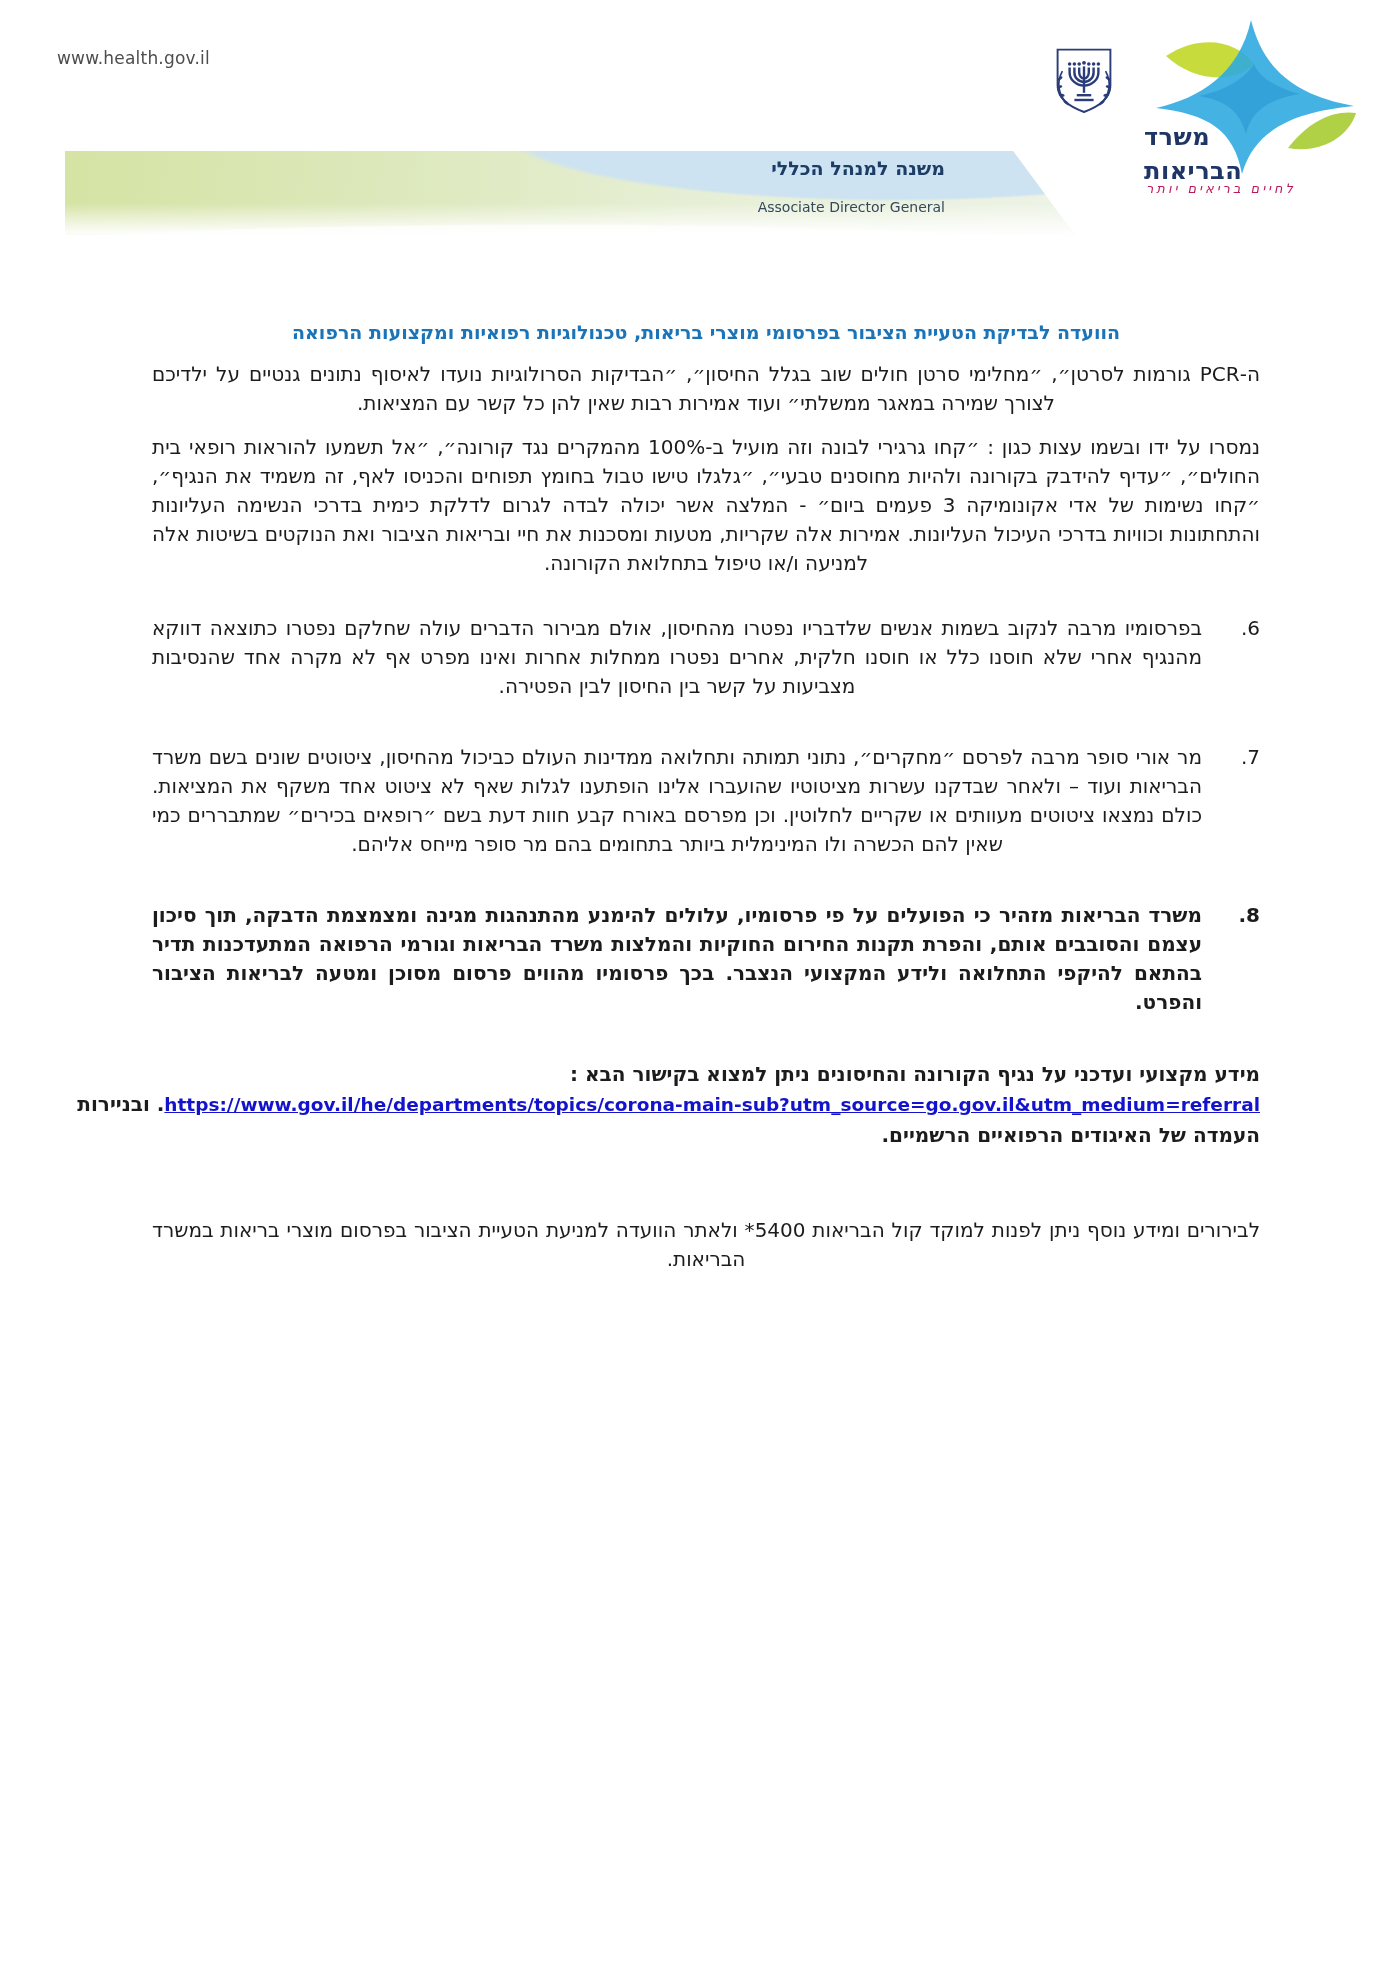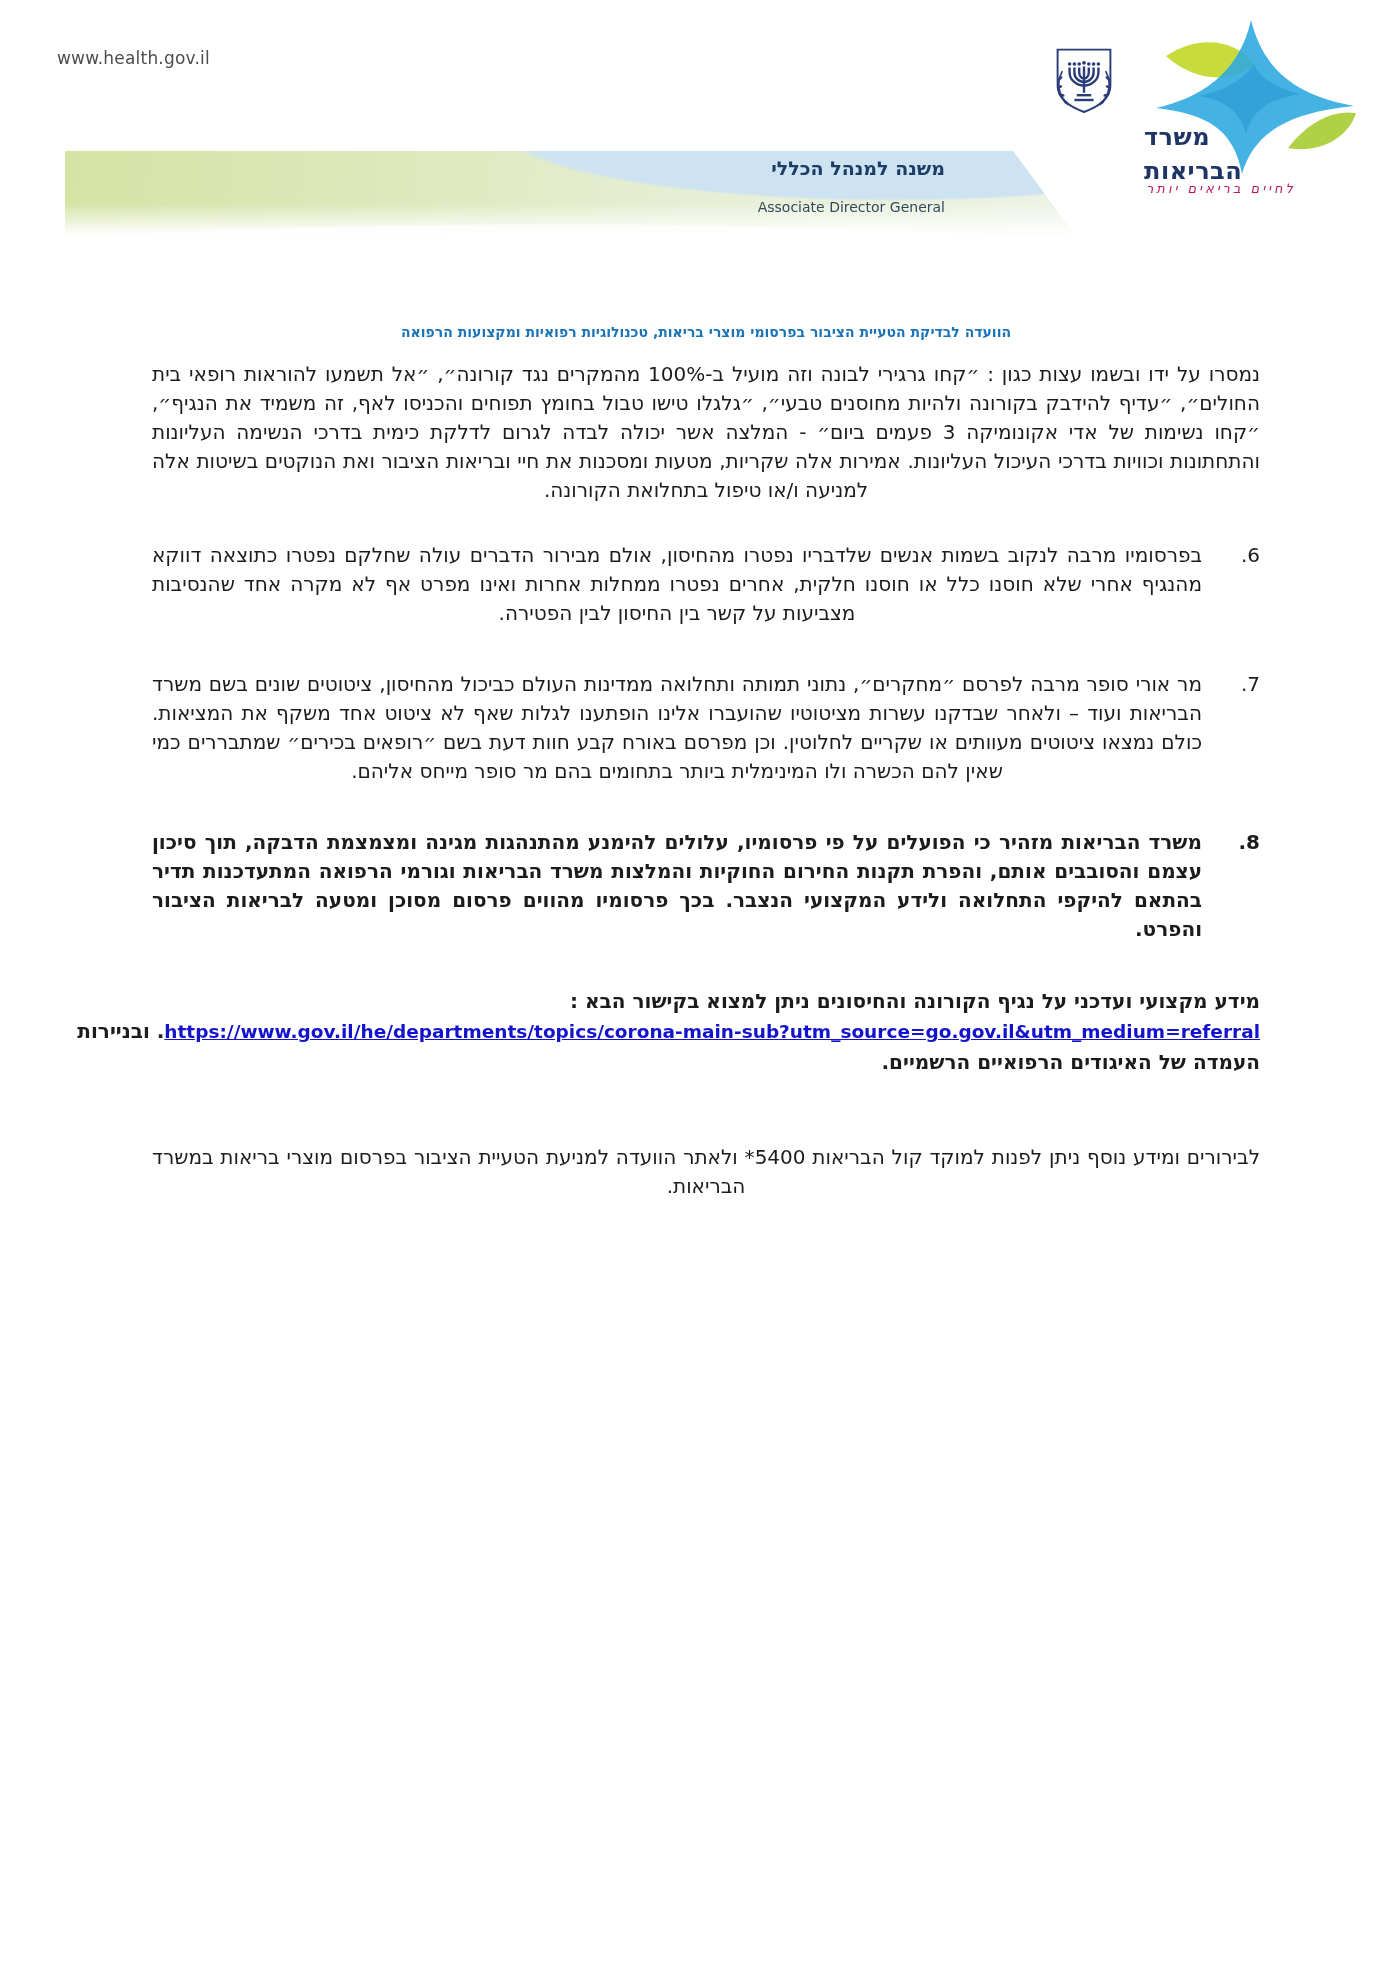--- a/index.html
+++ b/index.html
@@ -33,21 +33,21 @@
   }
   .band-he{
     position:absolute;right:455px;top:157px;font-size:19px;font-weight:600;color:#1d3d66;
   }
   .band-en{
     position:absolute;right:455px;top:199px;font-size:14px;color:#34485e;
   }
   
   .content{position:absolute;top:320px;right:140px;left:152px;direction:rtl;}
   .doc-title{
-    margin:0 0 16px 0;font-size:14px;font-weight:bold;color:#1b74b8;text-align:center;line-height:24px;
+    margin:0 0 16px 0;font-size:19px;font-weight:bold;color:#1b74b8;text-align:center;line-height:24px;
   }
   .para{
     margin:0 0 15px 0;font-size:20px;line-height:29px;text-align:justify;
   }
   .last-center{text-align-last:center;}
   .items{margin-top:36px;}
   .item{display:flex;margin-bottom:42px;}
   .item-num{flex:none;width:58px;font-size:20px;line-height:29px;text-align:right;}
   .item-text{flex:1;font-size:20px;line-height:29px;text-align:justify;}
   .bold{font-weight:bold;}
@@ -119,20 +119,21 @@
   </div>
 
   <div class="header-band"></div>
   <div class="band-he">משנה למנהל הכללי</div>
   <div class="band-en">Associate Director General</div>
 
   <main class="content">
 
     <h1 class="doc-title">הוועדה לבדיקת הטעיית הציבור בפרסומי מוצרי בריאות, טכנולוגיות רפואיות ומקצועות הרפואה</h1>
 
+    <p class="para last-center">ה-PCR גורמות לסרטן״, ״מחלימי סרטן חולים שוב בגלל החיסון״, ״הבדיקות הסרולוגיות נועדו לאיסוף נתונים גנטיים על ילדיכם לצורך שמירה במאגר ממשלתי״ ועוד אמירות רבות שאין להן כל קשר עם המציאות.</p>
 
     <p class="para last-center">נמסרו על ידו ובשמו עצות כגון : ״קחו גרגירי לבונה וזה מועיל ב-100% מהמקרים נגד קורונה״, ״אל תשמעו להוראות רופאי בית החולים״, ״עדיף להידבק בקורונה ולהיות מחוסנים טבעי״, ״גלגלו טישו טבול בחומץ תפוחים והכניסו לאף, זה משמיד את הנגיף״, ״קחו נשימות של אדי אקונומיקה 3 פעמים ביום״ - המלצה אשר יכולה לבדה לגרום לדלקת כימית בדרכי הנשימה העליונות והתחתונות וכוויות בדרכי העיכול העליונות. אמירות אלה שקריות, מטעות ומסכנות את חיי ובריאות הציבור ואת הנוקטים בשיטות אלה למניעה ו/או טיפול בתחלואת הקורונה.</p>
 
     <div class="items">
       <div class="item">
         <span class="item-num">6.</span>
         <div class="item-text last-center">בפרסומיו מרבה לנקוב בשמות אנשים שלדבריו נפטרו מהחיסון, אולם מבירור הדברים עולה שחלקם נפטרו כתוצאה דווקא מהנגיף אחרי שלא חוסנו כלל או חוסנו חלקית, אחרים נפטרו ממחלות אחרות ואינו מפרט אף לא מקרה אחד שהנסיבות מצביעות על קשר בין החיסון לבין הפטירה.</div>
       </div>
       <div class="item">
         <span class="item-num">7.</span>

